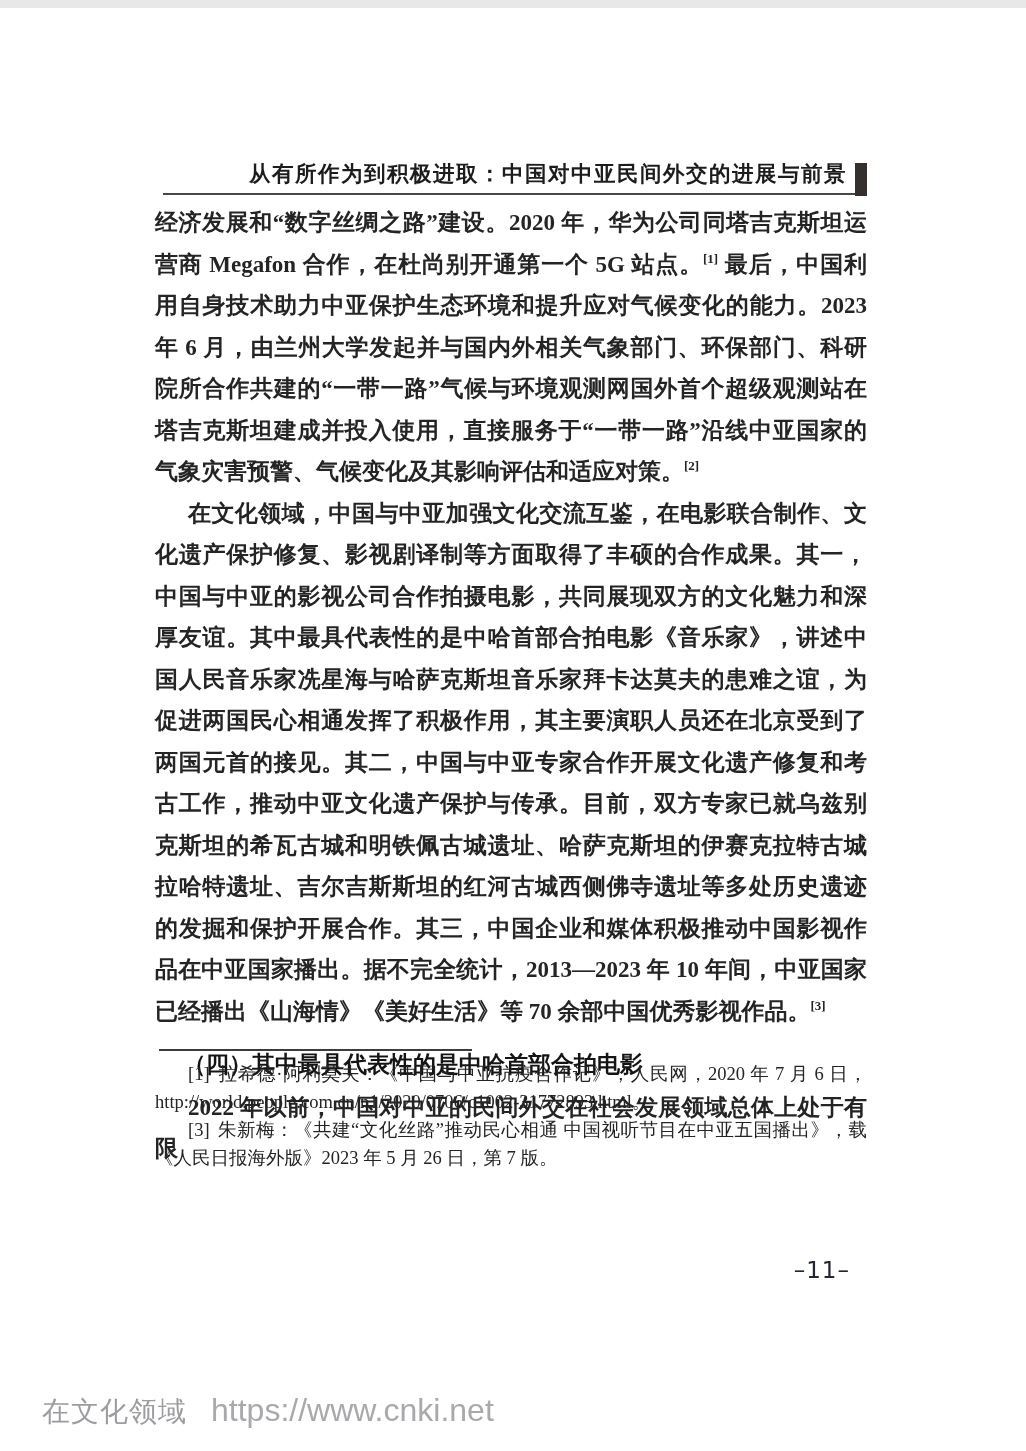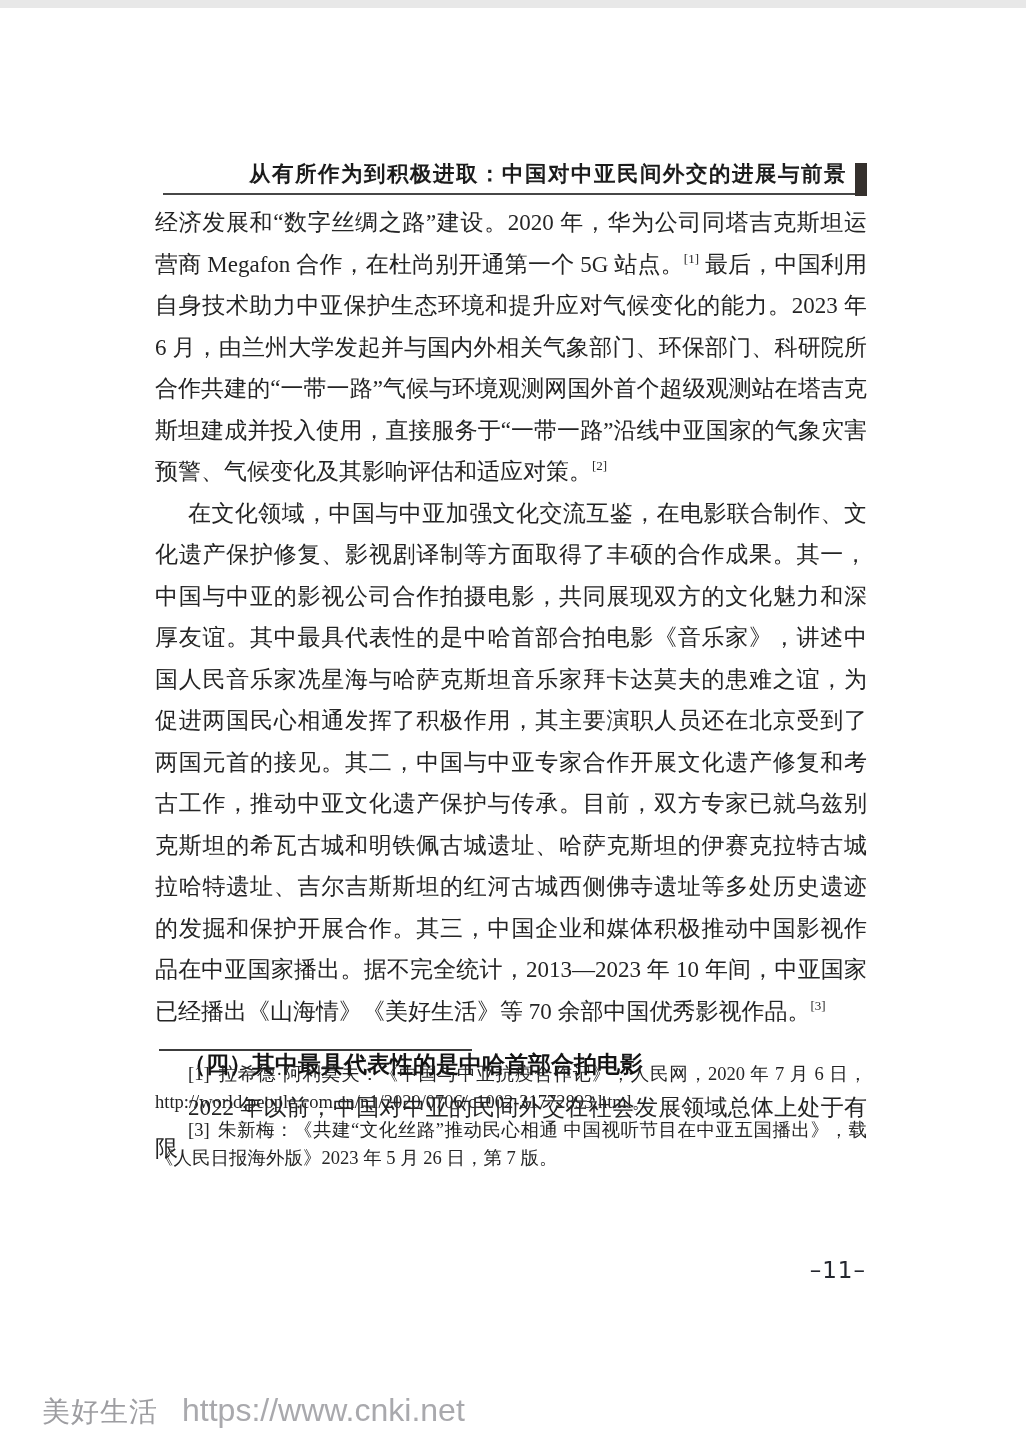--- a/index.html
+++ b/index.html
@@ -37,21 +37,21 @@
   
   .body-text{
     position:absolute;
     left:155px;top:194px;
     width:712px;
     font-size:23px;
     line-height:41.5px;
     text-align:justify;
     text-justify:inter-ideograph;
   }
-  .body-text p{margin:0;}
+  .body-text p{margin:0;font-weight:bold;}
   .para-indent{text-indent:33px;}
   .fnref{
     font-size:13px;
     vertical-align:super;
     line-height:0;
     letter-spacing:0;
   }
   .section-heading{
     font-weight:bold;
     color:#141414;
@@ -72,21 +72,21 @@
   .fn-rule{
     width:313px;height:0;
     border-top:2px solid #3c3c3c;
     margin:0 0 9px 4px;
   }
   .footnotes p{margin:0;text-indent:33px;}
   .fn-marker{margin-right:8px;}
   
   .page-number{
     position:absolute;
-    right:160px;top:1249px;
+    right:176px;top:1249px;
     font-family:"DejaVu Sans","Liberation Sans",sans-serif;
     font-size:23px;
     letter-spacing:1px;
     color:#23262e;
   }
   
   .watermark{
     position:absolute;
     left:42px;top:1384px;
     display:flex;
@@ -122,17 +122,17 @@
 
     <p><span class="fn-marker">[1]</span><span>拉希德·阿利莫夫：《中国与中亚抗疫合作记》，人民网，2020 年 7 月 6 日，http://world.people.com.cn/n1/2020/0706/c1002-31772893.html。</span></p>
 
 
     <p><span class="fn-marker">[3]</span><span>朱新梅：《共建“文化丝路”推动民心相通 中国视听节目在中亚五国播出》，载《人民日报海外版》2023 年 5 月 26 日，第 7 版。</span></p>
   </div>
 
   <div class="page-number">–11–</div>
 
   <div class="watermark">
-    <span class="wm-brand">美好生活</span>
+    <span class="wm-brand">在文化领域</span>
     <span class="wm-url">https://www.cnki.net</span>
   </div>
 
 </div>
 
 </body></html>

